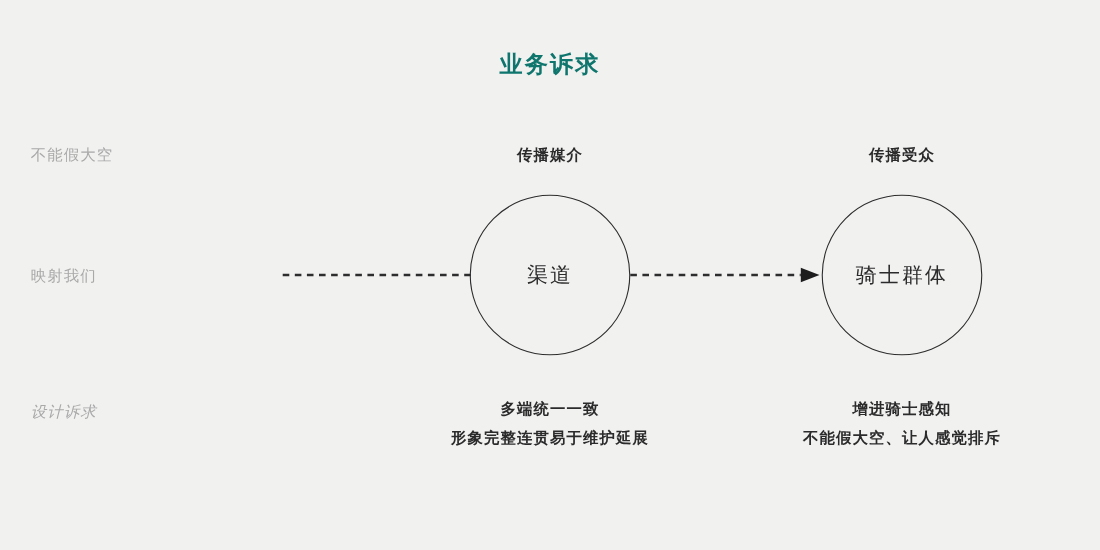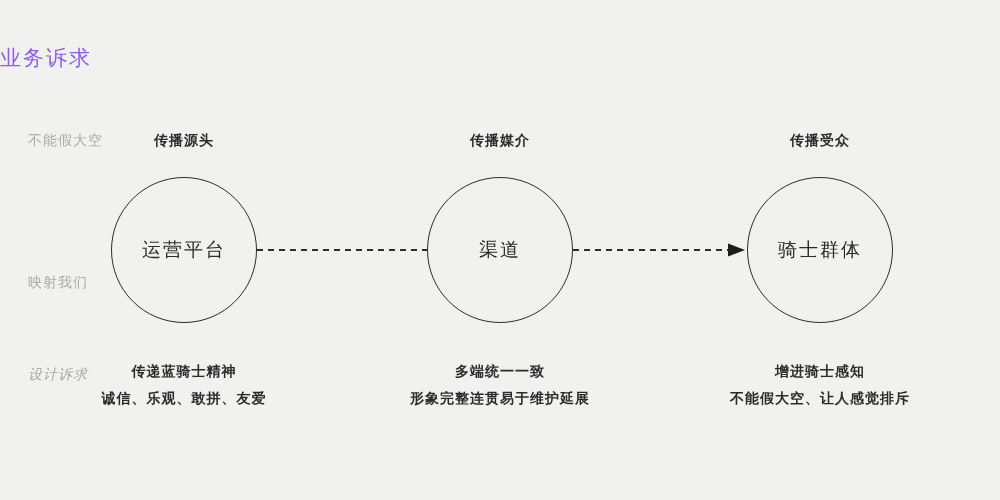--- a/index.html
+++ b/index.html
@@ -13,36 +13,36 @@
     height: 500px;
     background: #f1f1f0;
     overflow: hidden;
   }
   .title {
     position: absolute;
     top: 44px;
     left: 0;
     width: 1000px;
     margin: 0;
-    text-align: left;
+    text-align: center;
     font-size: 21px;
-    font-weight: 400;
+    font-weight: 700;
     letter-spacing: 2px;
-    color: #8b5cf6;
+    color: #0f766e;
   }
   .row-label {
     position: absolute;
     left: 28px;
     font-size: 14px;
     color: #a9a9a9;
     letter-spacing: 1px;
     white-space: nowrap;
   }
   .row-label.category { top: 132px; }
-  .row-label.mapping  { top: 242px; margin-top: 32px; }
+  .row-label.mapping  { top: 242px; }
   .row-label.design   { top: 366px; font-style: italic; }
 
   .col {
     position: absolute;
     top: 0;
     width: 300px;
     height: 500px;
   }
   .col.c1 { left: 34px;  }
   .col.c2 { left: 350px; }
@@ -105,28 +105,20 @@
 <body>
 
 <div class="canvas">
 
   <h1 class="title">业务诉求</h1>
 
   <div class="row-label category">不能假大空</div>
   <div class="row-label mapping">映射我们</div>
   <div class="row-label design">设计诉求</div>
 
-  <div class="col c1">
-    <div class="cat-header">传播源头</div>
-    <div class="node-circle">
-      <span class="node-label">运营平台</span>
-    </div>
-    <div class="design-line l1">传递蓝骑士精神</div>
-    <div class="design-line l2">诚信、乐观、敢拼、友爱</div>
-  </div>
 
   <div class="col c2">
     <div class="cat-header">传播媒介</div>
     <div class="node-circle">
       <span class="node-label">渠道</span>
     </div>
     <div class="design-line l2">形象完整连贯易于维护延展</div>
     <div class="design-line l1">多端统一一致</div>
   </div>
 

